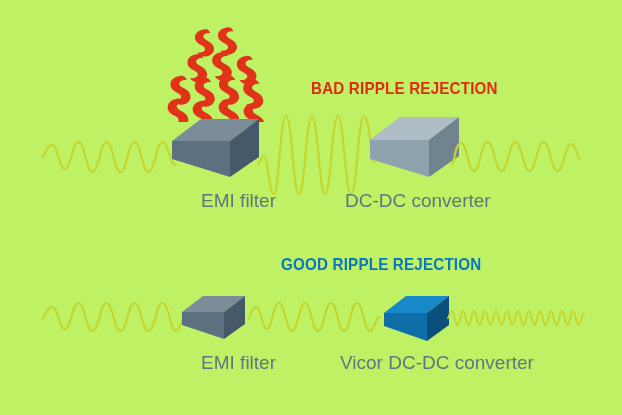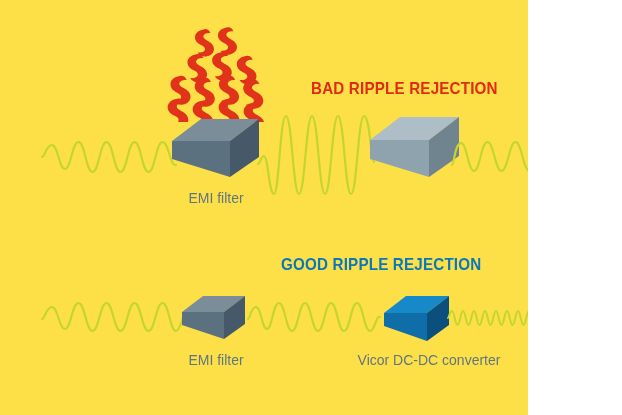--- a/index.html
+++ b/index.html
@@ -6,23 +6,23 @@
   html, body {
     margin: 0;
     padding: 0;
     background: #ffffff;
   }
   body {
     font-family: "Liberation Sans", sans-serif;
   }
   #canvas {
     position: relative;
-    width: 528px;
+    width: 622px;
     height: 415px;
-    background: #fde047;
+    background: #bef264;
     overflow: hidden;
     text-decoration: underline;
   }
 
   
   .section-title {
     position: absolute;
     font-family: "Liberation Sans", sans-serif;
     font-weight: bold;
     font-size: 16.5px;
@@ -31,24 +31,24 @@
     transform: scaleX(0.92);
     transform-origin: left center;
   }
   #title-bad  { left: 311px; top: 79px; color: #e02b12; }
   #title-good { left: 281px; top: 255px; color: #0a77bd; }
 
   
   .caption {
     position: absolute;
     font-family: "Liberation Sans", sans-serif;
-    font-size: 14px;
+    font-size: 19px;
     color: #5f7682;
     white-space: nowrap;
-    text-align: center;
+    text-align: right;
   }
 
   
   #heat-cluster {
     position: absolute;
     left: 164px;
     top: 26px;
     width: 106px;
     height: 96px;
   }
@@ -134,20 +134,21 @@
     </svg>
   </div>
 
   <div class="cube" style="left:368px; top:115px;">
     <svg width="94" height="80" viewBox="0 0 94 80" xmlns="http://www.w3.org/2000/svg">
       <polygon points="32,2 91,2 61,25 2,25" fill="#aebdc6"></polygon>
       <polygon points="2,25 61,25 61,62 2,44" fill="#8fa3ae"></polygon>
       <polygon points="61,25 91,2 91,41 61,62" fill="#6f848f"></polygon>
     </svg>
   </div>
+  <div class="caption" style="left:345px; top:190px; width:142px;">DC-DC converter</div>
 
   <div class="wave" style="left:452px; top:133px;">
     <svg width="132" height="48" viewBox="0 0 132 48" xmlns="http://www.w3.org/2000/svg">
       <path d="M0,32
                C2,32 3,10 9,10  C15,10 16,38 22,38
                C28,38 29,9 35.5,9 C42,9 43,38 49.5,38
                C56,38 57,9 63.5,9 C70,9 71,38 77.5,38
                C84,38 85,9 91.5,9 C98,9 99,38 105.5,38
                C112,38 113,11 119,11 C124,11 125,24 128,26" fill="none" stroke="#c4d62e" stroke-width="2.1" stroke-linecap="round" stroke-linejoin="round"></path>
     </svg>

